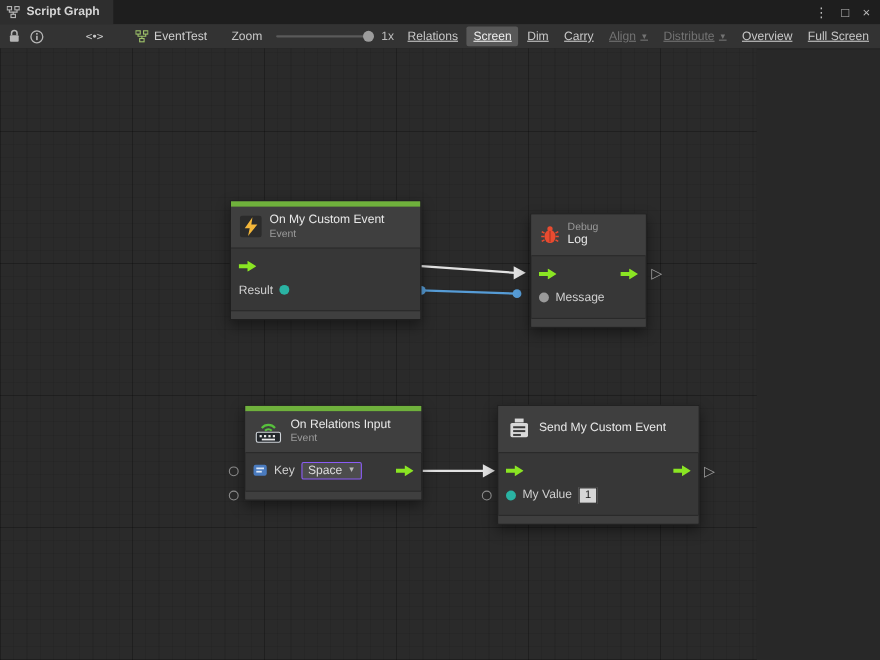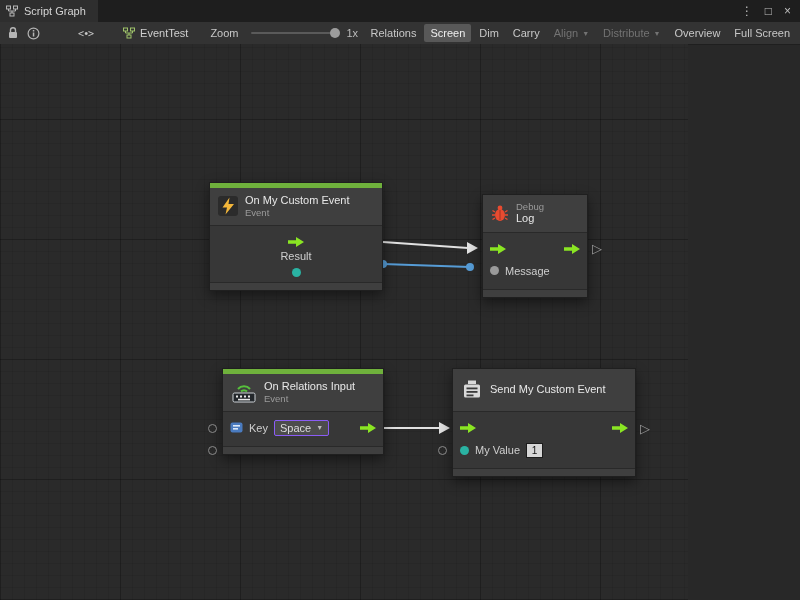--- a/index.html
+++ b/index.html
@@ -4,34 +4,34 @@
 <style>
   html,body{margin:0;padding:0;}
   body{
     width:800px;height:600px;overflow:hidden;position:relative;
     background:#282828;color:#cccccc;
     font-family:"Liberation Sans", sans-serif;font-size:11px;
     -webkit-font-smoothing:antialiased;
   }
   
   .tabbar{position:absolute;top:0;left:0;right:0;height:22px;background:#1e1e1e;display:flex;align-items:center;}
-  .tab{height:22px;display:flex;align-items:center;gap:6px;padding:0 12px 0 6px;background:#2e2e2e;color:#d4d4d4;cursor:default;}
+  .tab{height:22px;display:flex;align-items:center;gap:6px;padding:0 12px 0 6px;background:#2e2e2e;color:#d4d4d4;cursor:default;font-weight:bold;}
   .winbtns{margin-left:auto;display:flex;gap:12px;padding-right:9px;color:#bdbdbd;font-size:12px;line-height:22px;}
   .winbtns span{cursor:default;}
   
   .toolbar{position:absolute;top:22px;left:0;right:0;height:22px;background:#333333;border-bottom:1px solid #1f1f1f;display:flex;align-items:center;padding:0 4px;gap:2px;}
   .tool-icon{display:flex;align-items:center;justify-content:center;width:18px;height:18px;}
   .code-glyph{color:#c8c8c8;font-family:"DejaVu Sans Mono",monospace;font-size:10px;margin-left:34px;letter-spacing:-1px;}
   .graph-ref{display:flex;align-items:center;gap:5px;margin-left:28px;color:#cfcfcf;}
   .zoom-label{margin-left:20px;color:#c8c8c8;}
   .zoom-track{position:relative;width:86px;height:2px;background:#5a5a5a;margin-left:10px;border-radius:1px;}
   .zoom-handle{position:absolute;right:-3px;top:-4px;width:10px;height:10px;border-radius:50%;background:#9c9c9c;}
   .zoom-value{margin-left:8px;color:#bdbdbd;}
   .spacer{flex:1;}
-  .tbtn{color:#c8c8c8;padding:3px 6px;border-radius:2px;white-space:nowrap;display:inline-flex;align-items:center;gap:4px;cursor:default;}
+  .tbtn{color:#c8c8c8;padding:3px 6px;border-radius:2px;white-space:nowrap;display:inline-flex;align-items:center;gap:4px;cursor:default;text-decoration:underline;}
   .tbtn.selected{background:#585858;color:#eeeeee;}
   .tbtn.disabled{color:#737373;}
   .dd-caret{font-size:7px;line-height:1;}
   
   .canvas{
     position:absolute;left:0;top:44px;width:688px;height:556px;background:#2a2a2a;
     background-image:
       repeating-linear-gradient(0deg, rgba(0,0,0,0.20) 0 1px, transparent 1px 120px),
       repeating-linear-gradient(90deg, rgba(0,0,0,0.20) 0 1px, transparent 1px 120px),
       repeating-linear-gradient(0deg, rgba(0,0,0,0.07) 0 1px, transparent 1px 12px),
@@ -41,21 +41,21 @@
   
   .node{position:absolute;background:#373737;border:1px solid #1f1f1f;box-shadow:0 5px 12px rgba(0,0,0,0.45);}
   .node-topbar{height:5px;background:#6fb13c;}
   .node-header{display:flex;align-items:center;gap:7px;padding:6px 8px;background:#3f3f3f;border-bottom:1px solid #292929;}
   .node-header.tall{padding:10px 8px;}
   .node-titles{display:flex;flex-direction:column;line-height:1.2;}
   .node-title{color:#e8e8e8;font-size:11px;}
   .node-sub{color:#9b9b9b;font-size:9.5px;}
   .node-body{padding:5px 0 7px;}
   .port-row{display:flex;align-items:center;gap:6px;height:22px;padding:0 7px;}
-  .port-row.right{justify-content:center;flex-direction:column;}
+  .port-row.right{justify-content:flex-start;}
   .port-row.between{justify-content:space-between;}
   .port-label{color:#cfcfcf;}
   .node-footer{height:7px;background:#3f3f3f;border-top:1px solid #292929;}
   .arrow{width:16px;height:10px;display:block;flex:0 0 auto;}
   .push-right{margin-left:auto;}
   .dot{width:9px;height:9px;border-radius:50%;flex:0 0 auto;}
   .dot.teal{background:#2ab3a3;}
   .dot.gray{background:#9a9a9a;}
   .mini-icon{width:13px;height:13px;flex:0 0 auto;}
   .dd{display:inline-flex;align-items:center;gap:5px;background:#4c4c4c;border:1px solid #8b5cf6;border-radius:2px;padding:1px 5px;color:#dddddd;cursor:default;}

